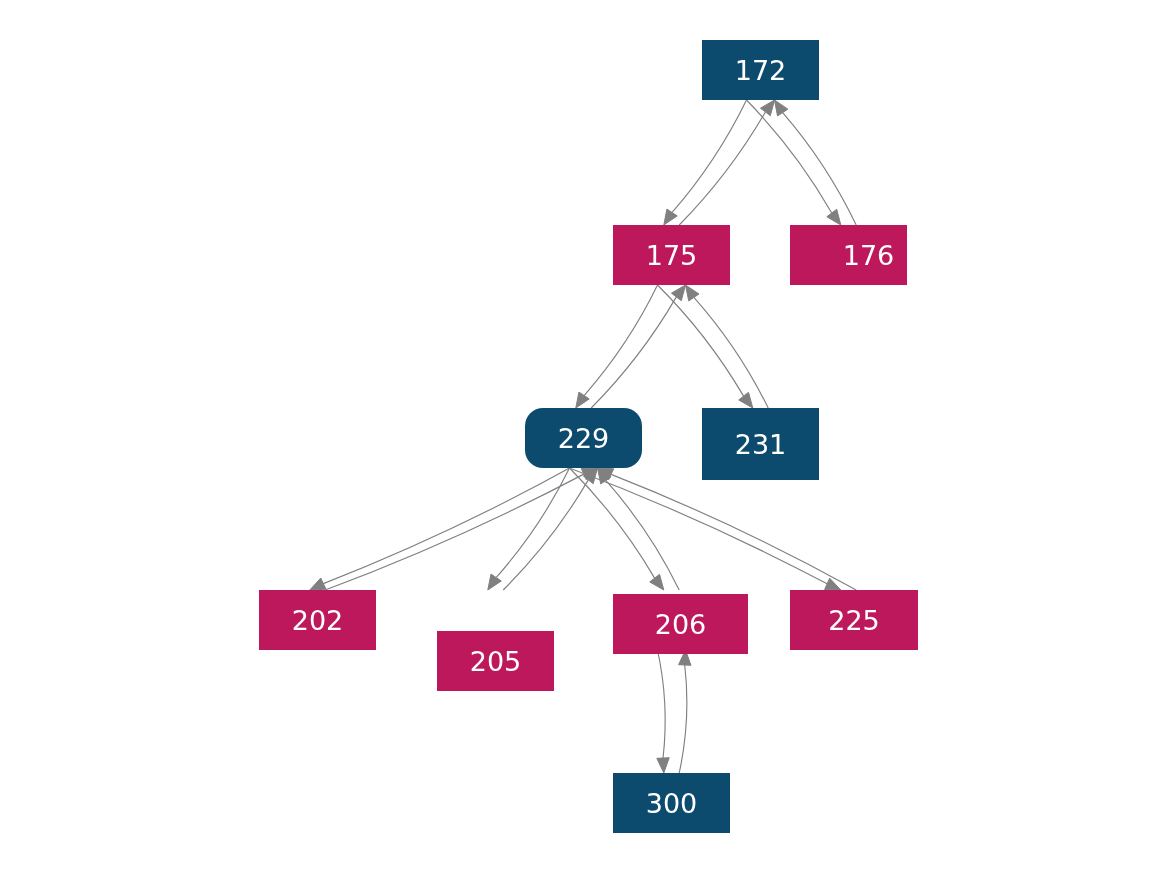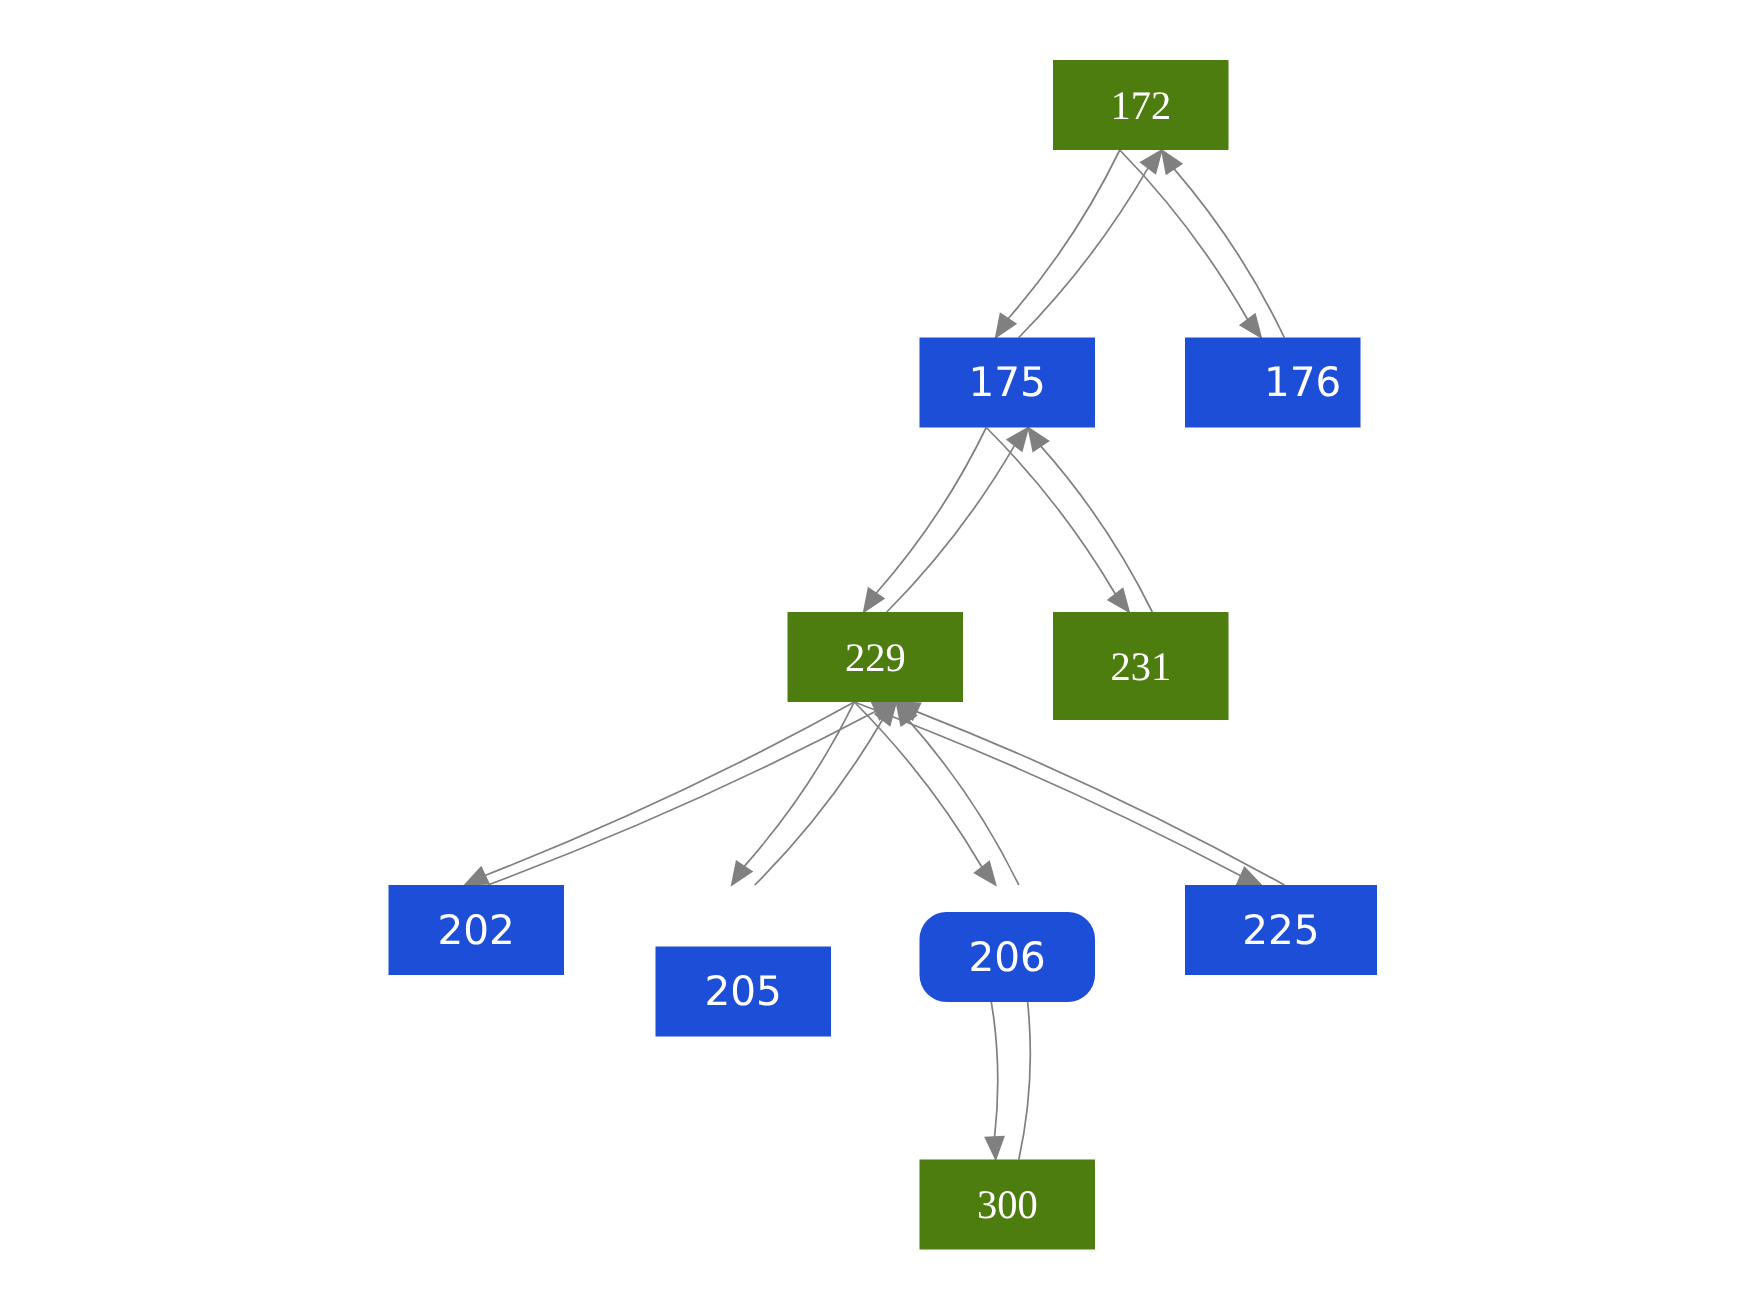--- a/index.html
+++ b/index.html
@@ -42,22 +42,22 @@
     align-items: center;
     justify-content: center;
     box-sizing: border-box;
     color: #ffffff;
     font-family: "DejaVu Sans", sans-serif;
     font-size: 27px;
     line-height: 1;
     letter-spacing: 0px;
     user-select: none;
   }
-  .node-blue { background: #4d7c0f; font-family: Liberation Serif, serif; }
-  .node-red  { background: #1d4ed8; }
+  .node-blue { background: #0c4a6e; }
+  .node-red  { background: #be185d; }
   .node-label { pointer-events: none; }
 </style>
 </head>
 <body>
 
 <div id="graph-canvas">
   <svg id="edge-layer" viewBox="0 0 1167 875" width="1167" height="875">
       <path d="M 746.5 100 Q 716.794244023815 161.21097668219392 672.0765705265965 212.49006873247203" class="graph-edge"></path>
       <polygon points="663.8,225 666.9057989360182,209.06908624814548 677.2473421171748,215.91105121679857" class="edge-arrowhead"></polygon>
       <path d="M 679.2 225 Q 729.4599836762108 173.92094502262898 765.4056144664394 111.92862740498514" class="graph-edge"></path>
@@ -98,33 +98,33 @@
   <div id="node-layer">
       <div class="graph-node node-blue" style="left: 702px; top: 40px; width: 117px; height: 60px;">
         <span class="node-label">172</span>
       </div>
       <div class="graph-node node-red" style="left: 613px; top: 225px; width: 117px; height: 60px;">
         <span class="node-label">175</span>
       </div>
       <div class="graph-node node-red" style="left: 790px; top: 225px; width: 117px; height: 60px; padding-left: 40px;">
         <span class="node-label">176</span>
       </div>
-      <div class="graph-node node-blue" style="left: 525px; top: 408px; width: 117px; height: 60px;">
+      <div class="graph-node node-blue" style="left: 525px; top: 408px; width: 117px; height: 60px; border-radius: 18px;">
         <span class="node-label">229</span>
       </div>
       <div class="graph-node node-blue" style="left: 702px; top: 408px; width: 117px; height: 72px;">
         <span class="node-label">231</span>
       </div>
       <div class="graph-node node-red" style="left: 259px; top: 590px; width: 117px; height: 60px; text-align: center;">
         <span class="node-label">202</span>
       </div>
       <div class="graph-node node-red" style="left: 437px; top: 590px; width: 117px; height: 60px; margin-top: 41px;">
         <span class="node-label">205</span>
       </div>
-      <div class="graph-node node-red" style="left: 613px; top: 608px; width: 117px; height: 60px; border-radius: 18px;">
+      <div class="graph-node node-red" style="left: 613px; top: 594px; width: 135px; height: 60px;">
         <span class="node-label">206</span>
       </div>
       <div class="graph-node node-red" style="left: 790px; top: 590px; width: 128px; height: 60px;">
         <span class="node-label">225</span>
       </div>
       <div class="graph-node node-blue" style="left: 613px; top: 773px; width: 117px; height: 60px;">
         <span class="node-label">300</span>
       </div>
     </div>
 </div>

